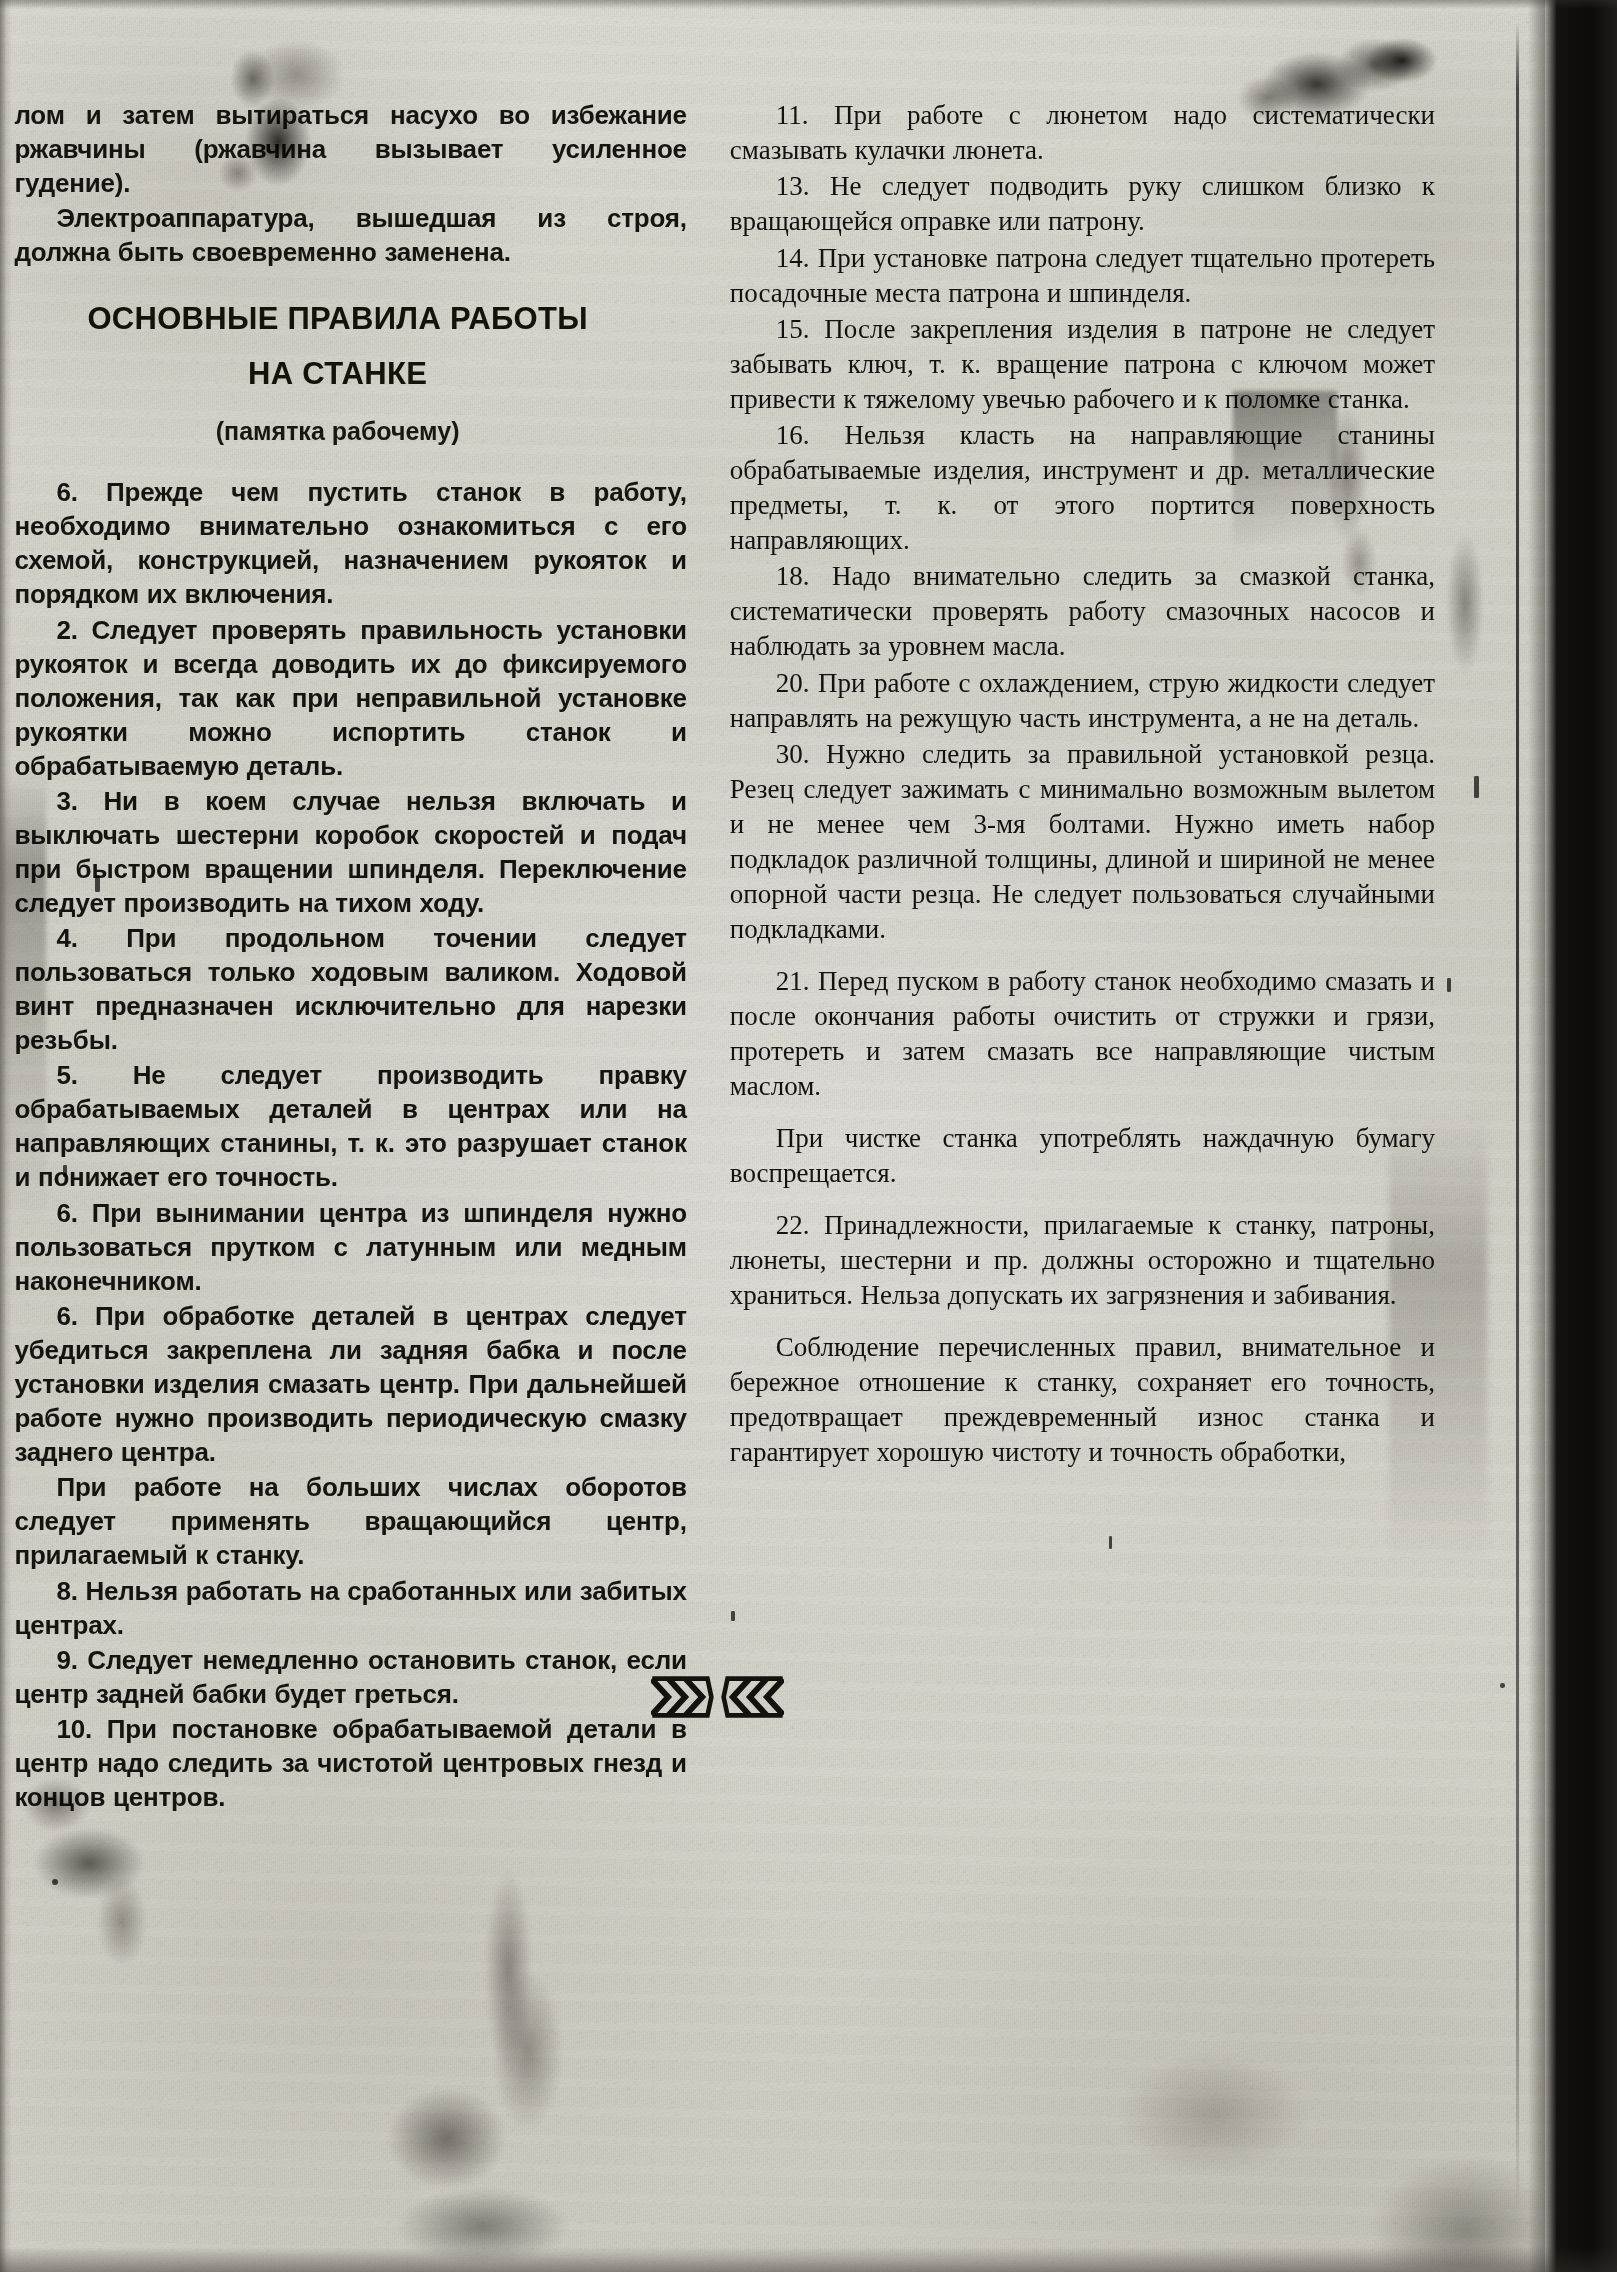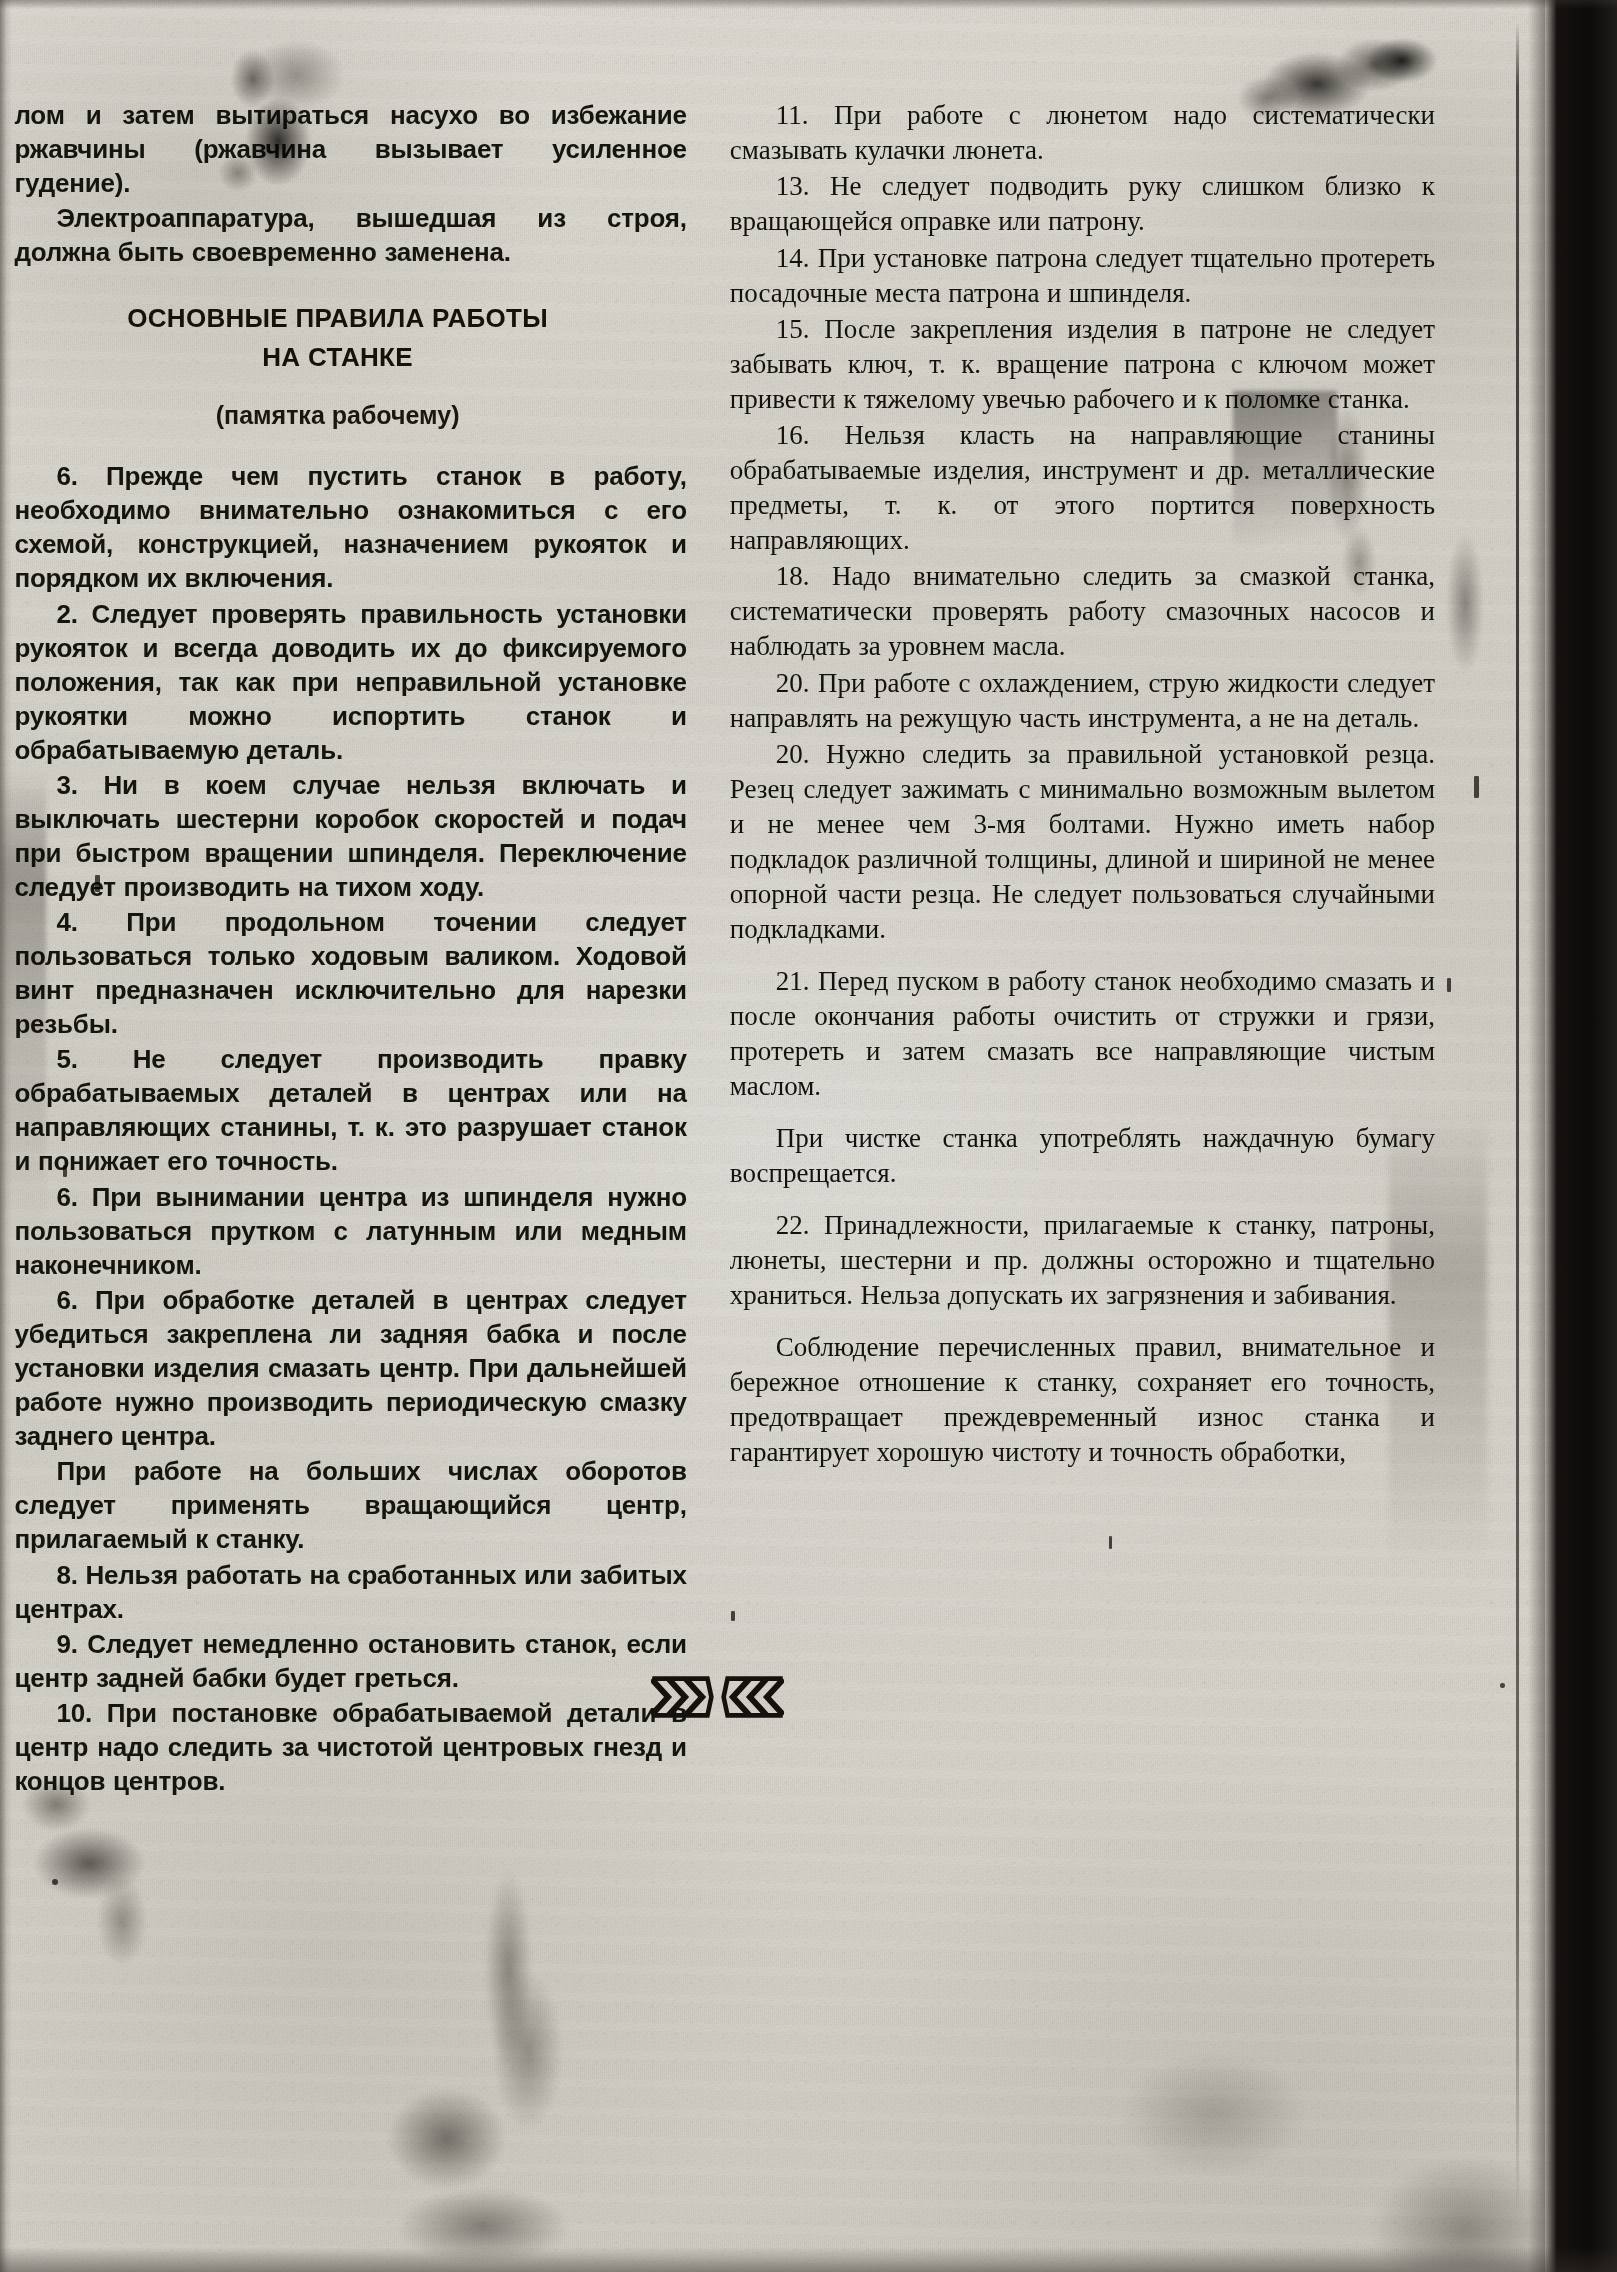--- a/index.html
+++ b/index.html
@@ -148,25 +148,25 @@
 
   
   .heading-block {
     text-align: center;
     margin: 30px 0 0 0;
     padding-right: 26px;
   }
   .heading {
     font-family: "Liberation Sans", "DejaVu Sans", sans-serif;
     font-weight: 700;
-    font-size: 26px;
+    font-size: 31px;
     line-height: 39px;
     letter-spacing: 0.3px;
     color: #141209;
-    margin: 0;
+    margin: 16px;
   }
   .subheading {
     font-family: "Liberation Sans", "DejaVu Sans", sans-serif;
     font-weight: 700;
     font-size: 25px;
     line-height: 33px;
     color: #191710;
     margin: 22px 0 27px 0;
   }
   .spacer-sm { height: 15.7px; }
@@ -315,21 +315,21 @@
       </div>
 
       <div class="col col-right">
         <p class="para">11. При работе с люнетом надо систематически смазывать кулачки люнета.</p>
         <p class="para">13. Не следует подводить руку слишком близко к вращающейся оправке или патрону.</p>
         <p class="para">14. При установке патрона следует тщательно протереть посадочные места патрона и шпинделя.</p>
         <p class="para">15. После закрепления изделия в патроне не следует забывать ключ, т. к. вращение патрона с ключом может привести к тяжелому увечью рабочего и к поломке станка.</p>
         <p class="para">16. Нельзя класть на направляющие станины обрабатываемые изделия, инструмент и др. металлические предметы, т. к. от этого портится поверхность направляющих.</p>
         <p class="para">18. Надо внимательно следить за смазкой станка, систематически проверять работу смазочных насосов и наблюдать за уровнем масла.</p>
         <p class="para">20. При работе с охлаждением, струю жидкости следует направлять на режущую часть инструмента, а не на деталь.</p>
-        <p class="para">20. Нужно следить за правильной установкой резца. Резец следует зажимать с минимально возможным вылетом и не менее чем 3-мя болтами. Нужно иметь набор подкладок различной толщины, длиной и шириной не менее опорной части резца. Не следует пользоваться случайными подкладками.</p>
+        <p class="para">30. Нужно следить за правильной установкой резца. Резец следует зажимать с минимально возможным вылетом и не менее чем 3-мя болтами. Нужно иметь набор подкладок различной толщины, длиной и шириной не менее опорной части резца. Не следует пользоваться случайными подкладками.</p>
         <div class="spacer-sm"></div>
         <p class="para">21. Перед пуском в работу станок необходимо смазать и после окончания работы очистить от стружки и грязи, протереть и затем смазать все направляющие чистым маслом.</p>
         <div class="spacer-sm"></div>
         <p class="para">При чистке станка употреблять наждачную бумагу воспрещается.</p>
         <div class="spacer-sm"></div>
         <p class="para">22. Принадлежности, прилагаемые к станку, патроны, люнеты, шестерни и пр. должны осторожно и тщательно храниться. Нельза допускать их загрязнения и забивания.</p>
         <div class="spacer-sm"></div>
         <p class="para">Соблюдение перечисленных правил, внимательное и бережное отношение к станку, сохраняет его точность, предотвращает преждевременный износ станка и гарантирует хорошую чистоту и точность обработки,</p>
       </div>
 

